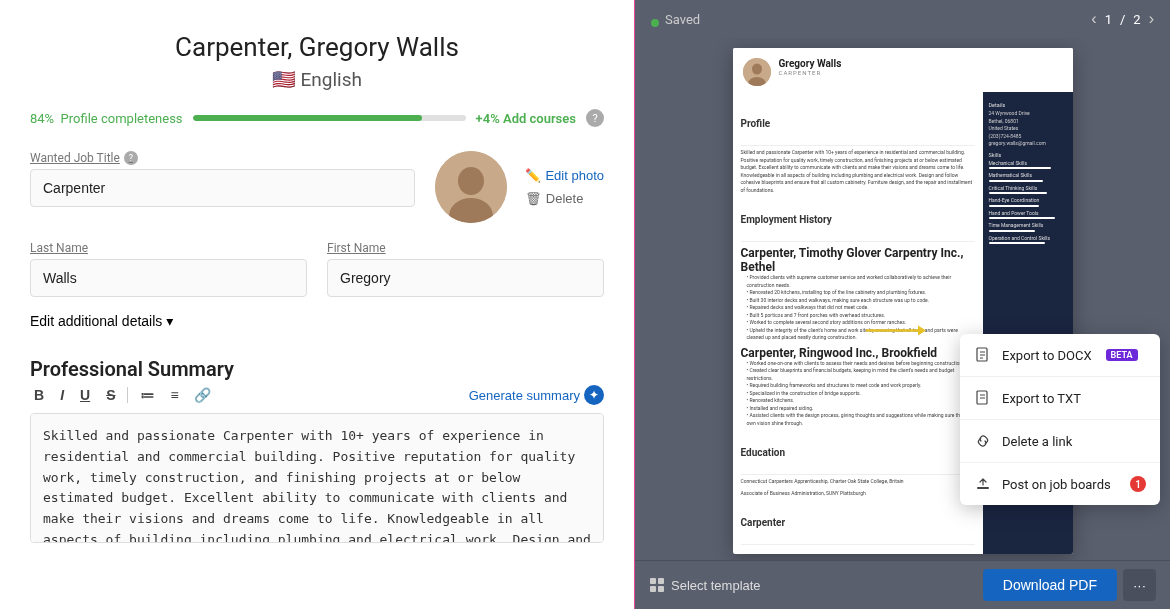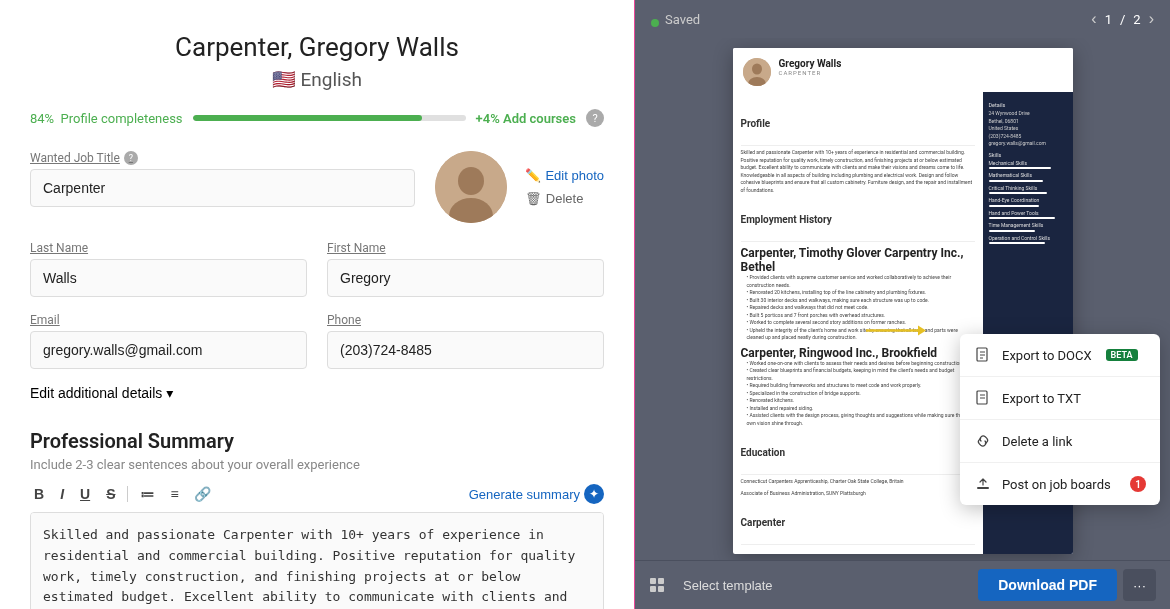--- a/index.html
+++ b/index.html
@@ -444,21 +444,21 @@
     .dropdown-item:last-child { border-bottom: none; }
 
     .dropdown-icon {
       width: 18px; height: 18px;
       display: flex; align-items: center; justify-content: center;
       flex-shrink: 0;
     }
 
     .beta-badge {
       font-size: 9px;
-      background: #15803d;
+      background: #6d28d9;
       color: #fff;
       padding: 1px 5px;
       border-radius: 3px;
       font-weight: 600;
       margin-left: 4px;
     }
 
     .red-badge {
       width: 16px; height: 16px;
       border-radius: 50%;
@@ -476,36 +476,36 @@
       align-items: center;
       justify-content: space-between;
       padding: 8px 14px;
       background: #5a5f6e;
       border-top: 1px solid #4a4f5e;
     }
 
     .select-template-btn {
       display: flex;
       align-items: center;
-      gap: 18px;
+      gap: 6px;
       color: #ddd;
       font-size: 13px;
       background: none;
       border: none;
       cursor: pointer;
     }
 
     .download-pdf-btn {
       background: #1565c0;
       color: #fff;
       border: none;
       border-radius: 4px;
       padding: 8px 20px;
       font-size: 14px;
-      font-weight: 700;
+      font-weight: 400;
       cursor: pointer;
     }
 
     .more-btn {
       background: #4a4f5e;
       border: none;
       border-radius: 4px;
       color: #fff;
       padding: 8px 10px;
       cursor: pointer;
@@ -578,40 +578,29 @@
       <div class="field-label">Last Name</div>
       <input class="field-input" type="text" value="Walls" style="">
     </div>
     <div>
       <div class="field-label">First Name</div>
       <input class="field-input" type="text" value="Gregory" style="">
     </div>
   </div>
 
   
-  <div class="two-col mb-16">
-    <div>
-      <div class="field-label">Email</div>
-      <input class="field-input" type="email" value="gregory.walls@gmail.com" style="">
-    </div>
-    <div>
-      <div class="field-label">Phone</div>
-      <input class="field-input" type="tel" value="(203)724-8485" style="">
-    </div>
-  </div>
 
   
   <button class="edit-additional">
     <span>Edit additional details</span>
     <span>▾</span>
   </button>
 
   
   <h2 class="prof-summary-title">Professional Summary</h2>
-  <p class="prof-summary-hint">Include 2-3 clear sentences about your overall experience</p>
 
   
   <div class="toolbar-row">
     <div class="format-tools">
       <button class="fmt-btn">B</button>
       <button class="fmt-btn" style="font-style:italic;">I</button>
       <button class="fmt-btn underline">U</button>
       <button class="fmt-btn strikethrough">S</button>
       <div class="fmt-divider"></div>
       <button class="fmt-btn">≔</button>

